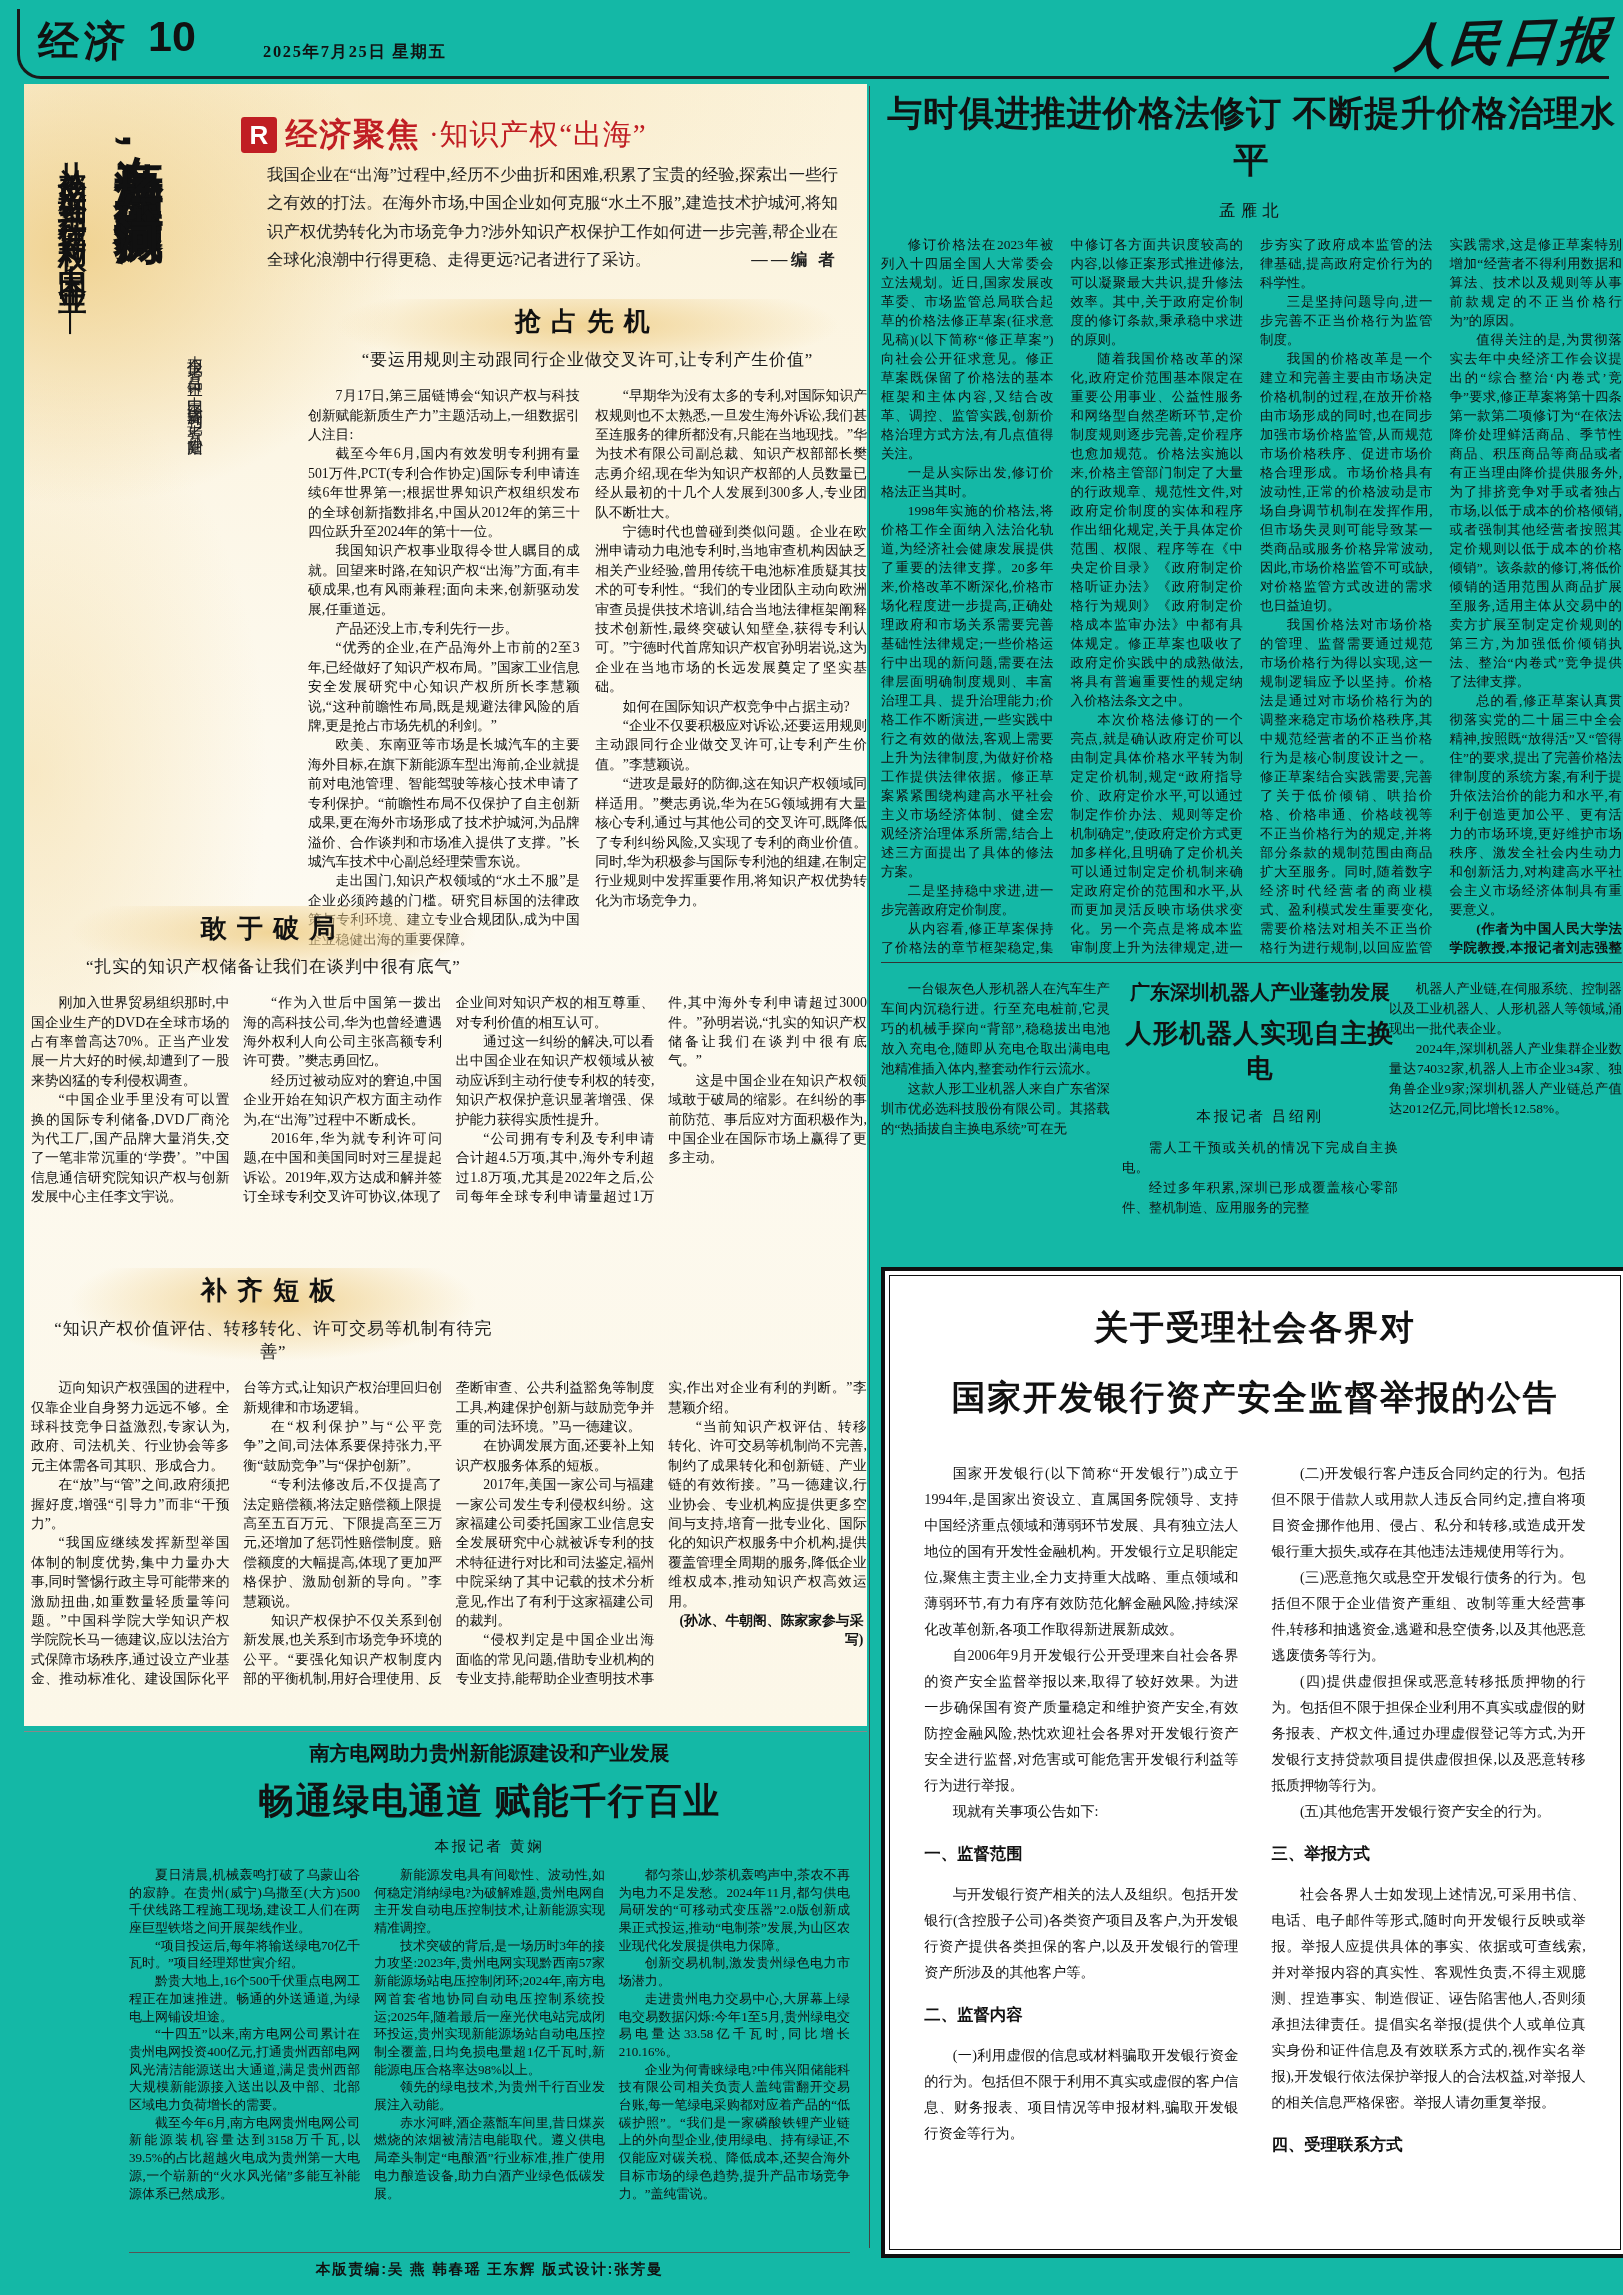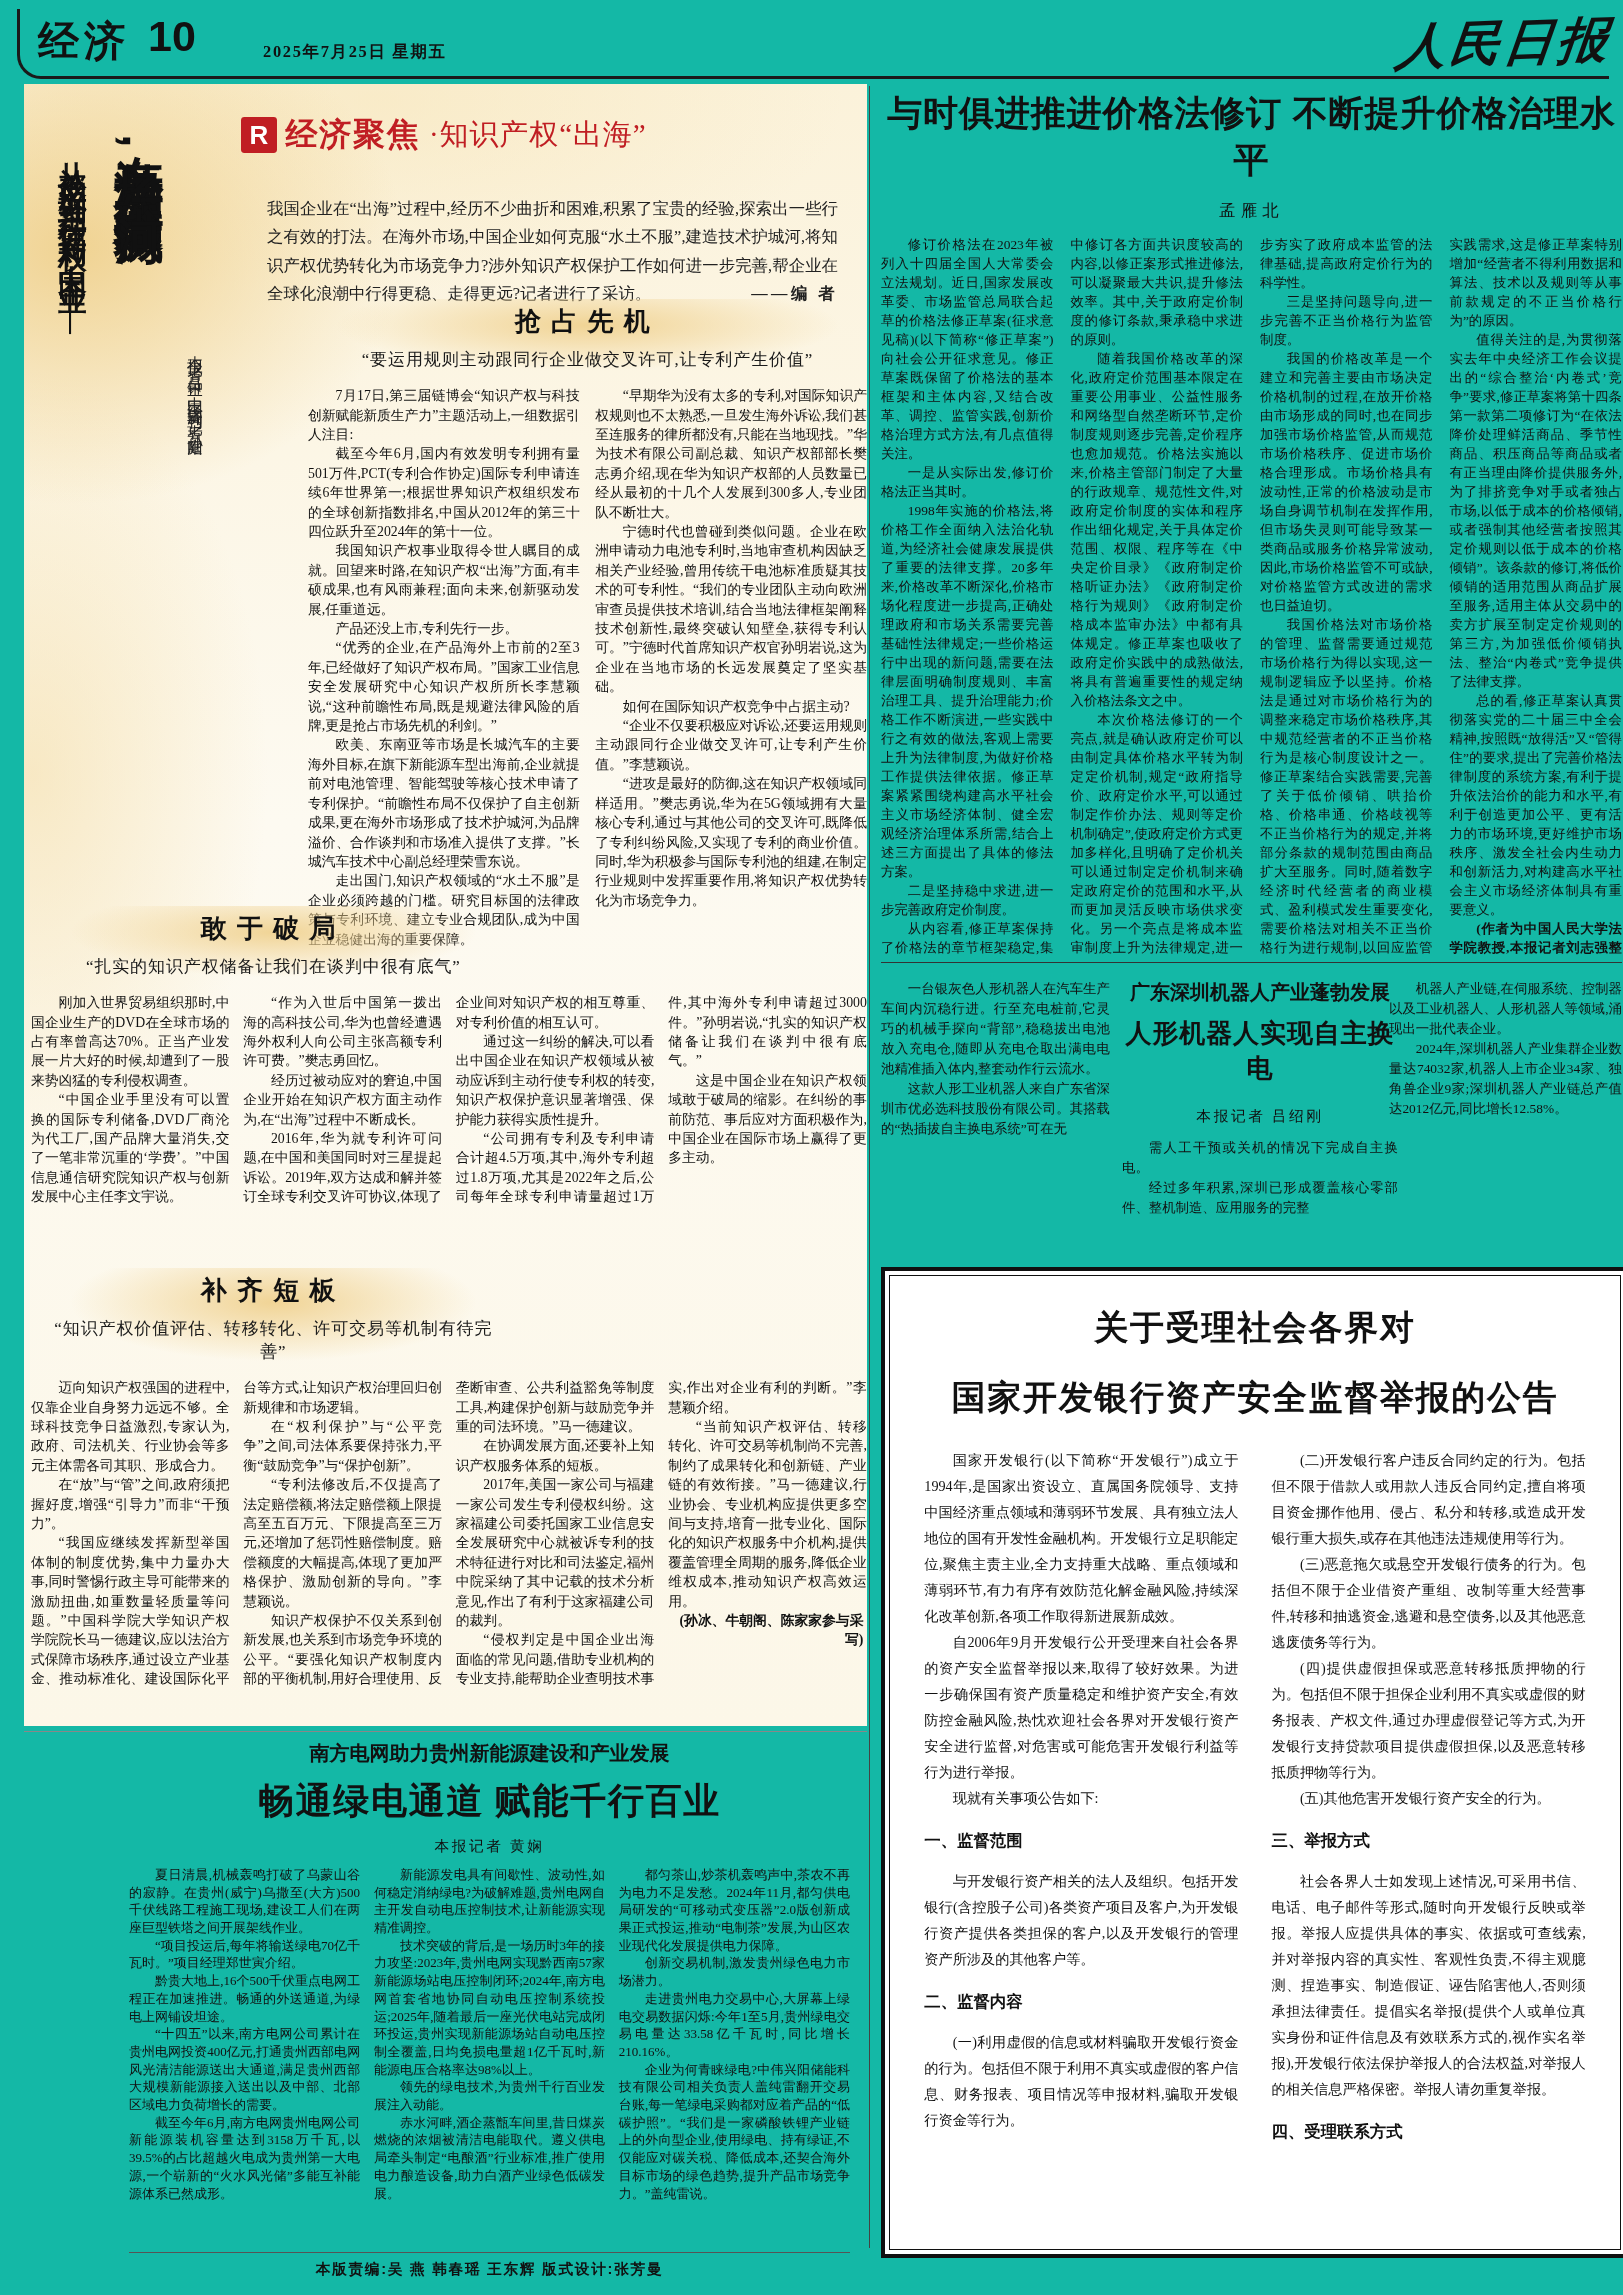--- a/index.html
+++ b/index.html
@@ -20,21 +20,21 @@
         radial-gradient(ellipse 776px 328px at 42% 1%, rgba(247,229,185,.55), rgba(247,229,185,0) 60%),
         linear-gradient(180deg,#fbf2da 0%,#fdfaf1 45%,#fcf7e8 100%);}
   .v-sub{left:29px;top:55px;height:724px;writing-mode:vertical-rl;font-size:28.4px;font-weight:600;letter-spacing:6.9px;}
   .v-head{left:83px;top:33px;height:823px;writing-mode:vertical-rl;font-family:"Liberation Sans","DejaVu Sans",sans-serif;font-weight:700;font-size:49px;letter-spacing:3.4px;}
   .v-byline{left:160px;top:259px;height:483px;writing-mode:vertical-rl;font-size:15.5px;letter-spacing:3.4px;color:#222;}
   .kicker{left:217px;top:29px;display:flex;align-items:center;gap:8.6px;}
   .r-logo{width:36px;height:36px;background:#c01e23;color:#fff;font-family:"Liberation Sans","DejaVu Sans",sans-serif;
           font-weight:700;font-size:26px;display:flex;align-items:center;justify-content:center;border-radius:3.4px;}
   .k-bold{font-family:Liberation Serif, serif;font-weight:700;font-size:32px;color:#c01e23;letter-spacing:1.7px;}
   .k-rest{font-size:29px;color:#c01e23;letter-spacing:0.9px;}
-  .ed-note{left:243px;top:111px;width:571px;font-size:16.4px;line-height:28.4px;text-align:justify;color:#222;}
+  .ed-note{left:243px;top:77px;width:571px;font-size:16.4px;line-height:28.4px;text-align:justify;color:#222;}
   .ed-note .ind{text-indent:2em;}
   .ed-sign{float:right;font-weight:700;letter-spacing:3.4px;}
   .sec{text-align:center;}
   .sec-head{margin:0 auto;background:radial-gradient(ellipse 60% 80% at 50% 35%, rgba(240,210,145,.95), rgba(240,210,145,0) 75%);padding:5.2px 0 3.4px;}
   .sec-title{font-family:"Liberation Sans","DejaVu Sans",sans-serif;font-weight:700;font-size:26px;letter-spacing:10.3px;}
   .sec-quote{font-size:17px;margin-top:8.6px;letter-spacing:0.9px;color:#1a1a1a;}
   .sec-body{margin-top:12px;text-align:justify;font-size:13.8px;line-height:19.4px;overflow:hidden;}
   .sec-body p{margin:0;text-indent:2em;}
   .sec-body p.note{text-align:right;font-weight:700;text-indent:0;padding-right:3.4px;}
   .s1{left:284px;top:215px;width:559px;}
@@ -64,21 +64,21 @@
   .rb-kicker{font-family:"Liberation Sans","DejaVu Sans",sans-serif;font-weight:600;font-size:20px;margin-top:6.9px;}
   .rb-head{font-family:"Liberation Sans","DejaVu Sans",sans-serif;font-weight:700;font-size:26px;margin-top:10.3px;letter-spacing:0.9px;}
   .rb-byline{font-size:14.7px;margin-top:21px;letter-spacing:2.6px;}
   .rb-body{margin-top:12px;text-align:justify;font-size:13.4px;line-height:20px;}
   .rb-body p{margin:0;text-indent:2em;}
   
   .ann{left:881px;top:1267px;width:740px;height:983px;border:4.3px solid #101010;background:#fff;}
   .ann-in{position:absolute;inset:4.3px;border:0.9px solid #101010;padding:29px 34px 13.8px;}
   .ann-t{text-align:center;font-family:"Liberation Sans","DejaVu Sans",sans-serif;font-weight:700;font-size:34px;letter-spacing:1.7px;}
   .ann-t2{margin-top:24px;}
-  .ann-body{margin-top:26px;column-count:2;column-gap:33px;height:714px;overflow:hidden;text-align:justify;font-size:14.2px;line-height:26px;}
+  .ann-body{margin-top:39px;column-count:2;column-gap:33px;height:714px;overflow:hidden;text-align:justify;font-size:14.2px;line-height:26px;}
   .ann-body p{margin:0;}
   .ann-body p.p,.ann-body p.c,.ann-body p.h2{text-indent:2em;}
   .ann-body p.h{font-family:"Liberation Sans","DejaVu Sans",sans-serif;font-weight:700;font-size:16.4px;margin:15.5px 0;}
   
   .ip-bottom-rule{left:24px;top:1731px;width:843px;height:0.9px;background:#888;}
   .green{left:129px;top:1740px;width:721px;text-align:center;}
   .g-kicker{font-family:"Liberation Sans","DejaVu Sans",sans-serif;font-weight:600;font-size:20px;}
   .g-head{font-weight:700;font-size:36px;margin-top:10.3px;letter-spacing:1.7px;}
   .g-byline{font-size:14.7px;margin-top:10.3px;letter-spacing:2.6px;}
   .g-body{margin-top:10.3px;column-count:3;column-gap:13.8px;height:360px;overflow:hidden;text-align:justify;font-size:13px;line-height:17.7px;}

